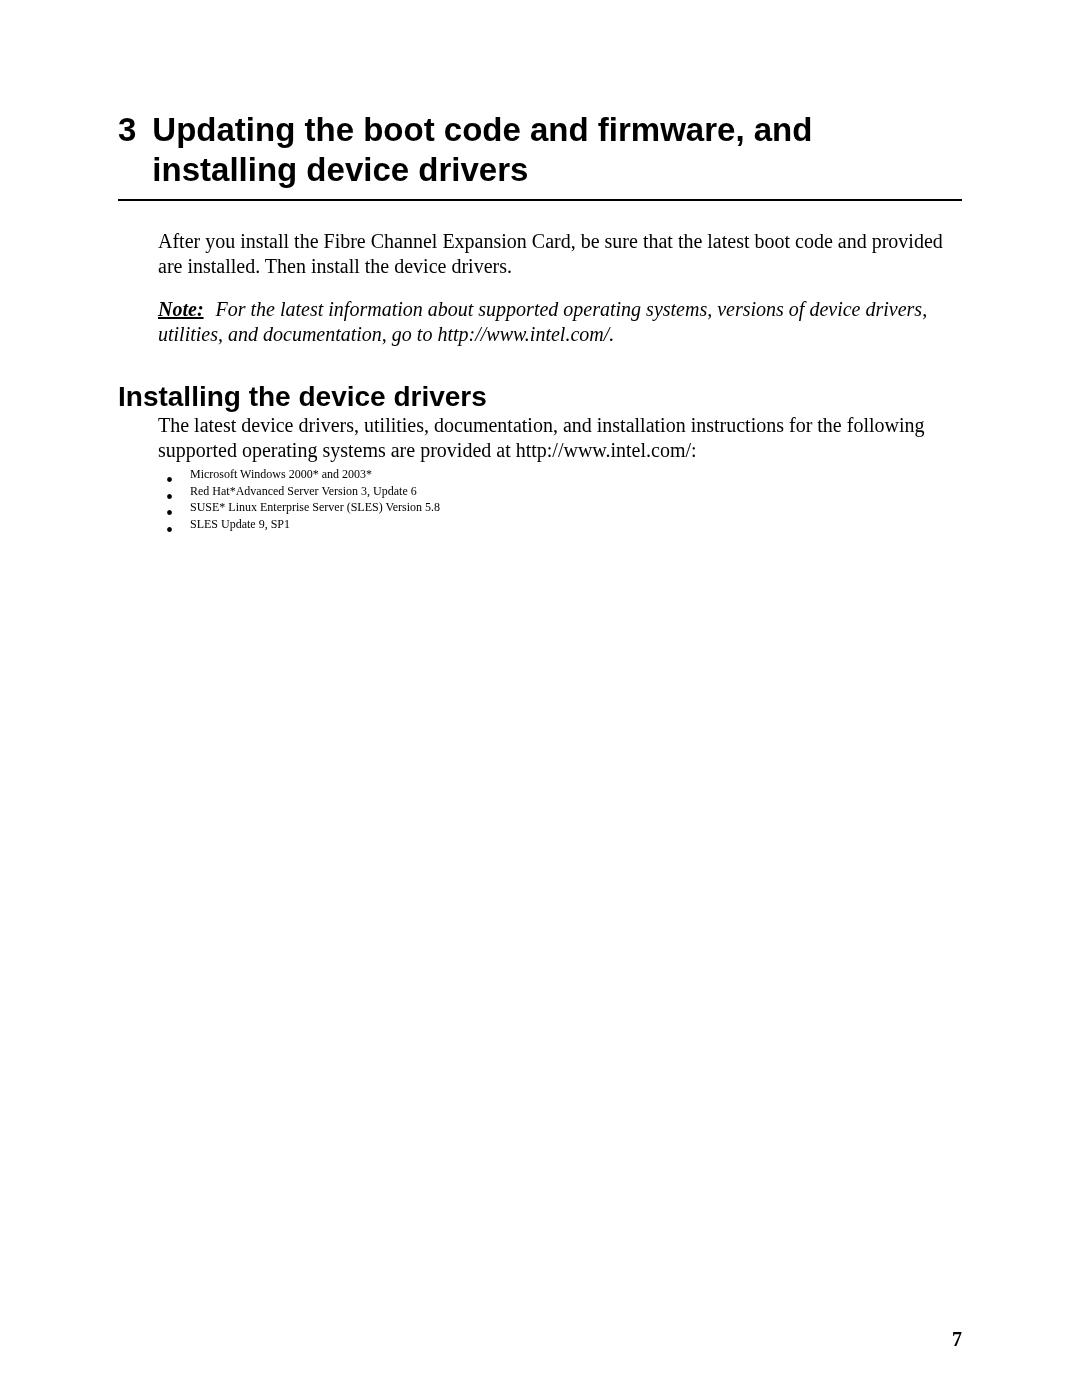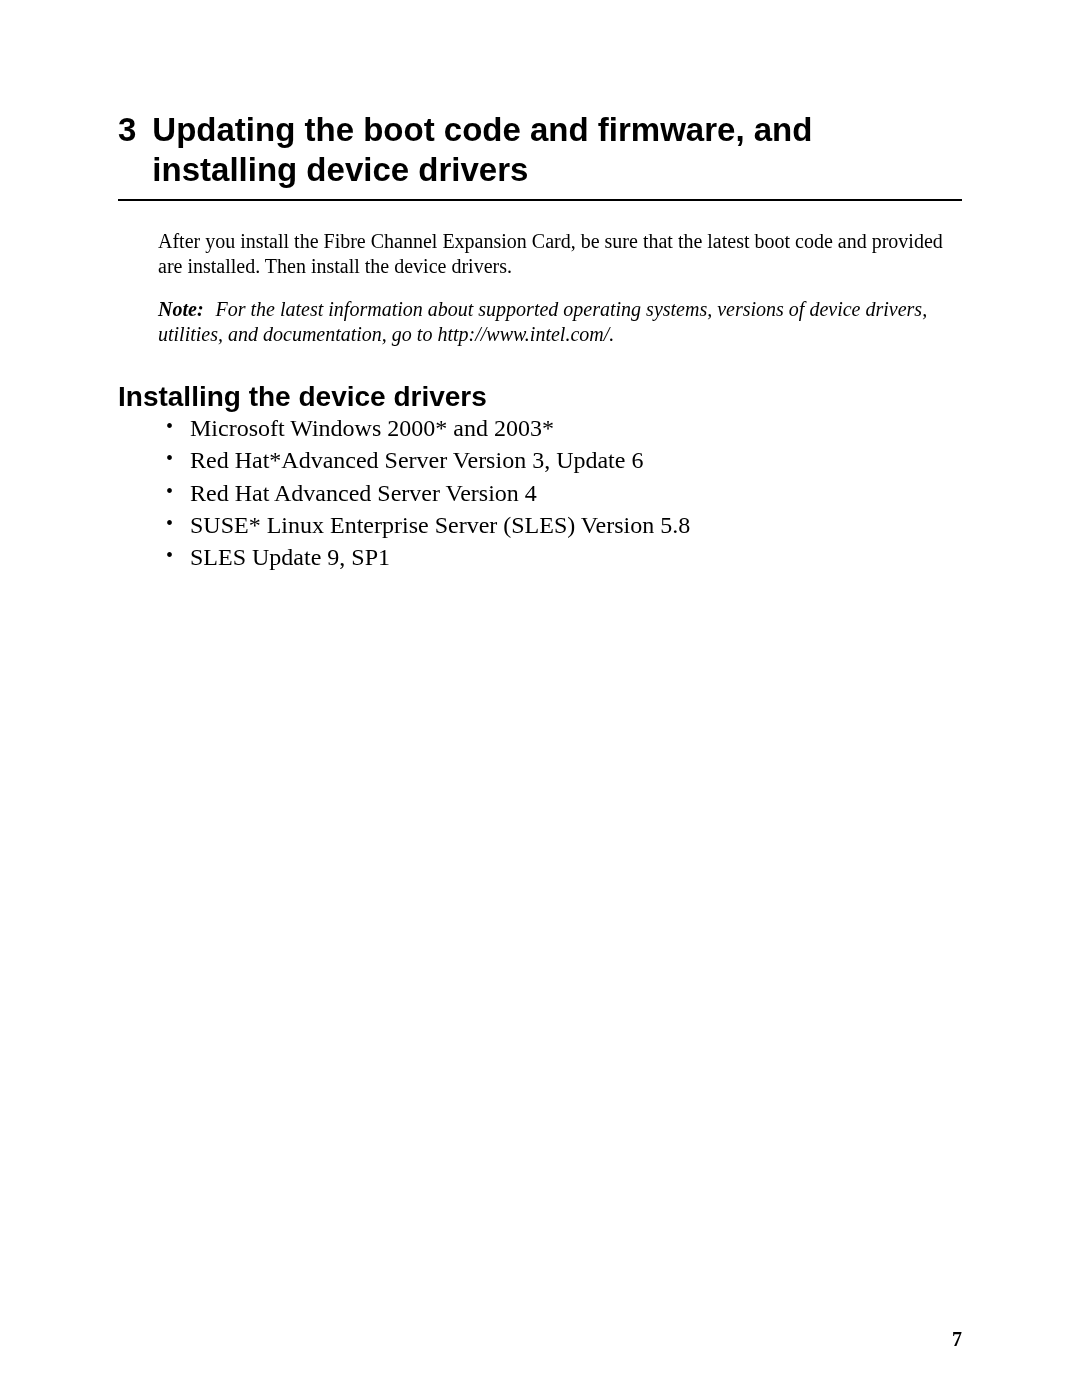--- a/index.html
+++ b/index.html
@@ -48,38 +48,39 @@
       font-size: 20px;
       line-height: 1.25;
       margin-left: 40px;
       margin-bottom: 34px;
       font-style: italic;
     }
     .note-label {
       font-weight: bold;
       font-style: italic;
       padding-right: 12px;
+      text-decoration: underline;
     }
     .section-heading {
       font-family: Arial, Helvetica, sans-serif;
       font-weight: bold;
       font-size: 28px;
     }
     .section-intro {
       font-size: 20px;
       line-height: 1.25;
       margin-left: 40px;
       margin-bottom: 4px;
     }
     .os-list {
       list-style: none;
       margin-left: 40px;
     }
     .os-list li {
-      font-size: 24px;
+      font-size: 12px;
       line-height: 1.3;
       position: relative;
       padding-left: 32px;
       margin-bottom: 1px;
     }
     .os-list li::before {
       content: "•";
       position: absolute;
       left: 8px;
       top: 0;
@@ -106,24 +107,24 @@
   <hr class="chapter-rule">
 
   <p class="body-text">After you install the Fibre Channel Expansion Card, be sure that the latest boot code and provided are installed. Then install the device drivers.</p>
 
   <p class="note-block">
     <span class="note-label">Note:</span><span>For the latest information about supported operating systems, versions of device drivers, utilities, and documentation, go to http://www.intel.com/.</span>
   </p>
 
   <h2 class="section-heading">Installing the device drivers</h2>
 
+  <p class="section-intro">The latest device drivers, utilities, documentation, and installation instructions for the following supported operating systems are provided at http://www.intel.com/:</p>
 
   <ul class="os-list">
     <li>Microsoft Windows 2000* and 2003*</li>
     <li>Red Hat*Advanced Server Version 3, Update 6</li>
-    <li>Red Hat Advanced Server Version 4</li>
     <li>SUSE* Linux Enterprise Server (SLES) Version 5.8</li>
     <li>SLES Update 9, SP1</li>
   </ul>
 
 </div>
 
 <div class="page-number">7</div>
 
 </body></html>

